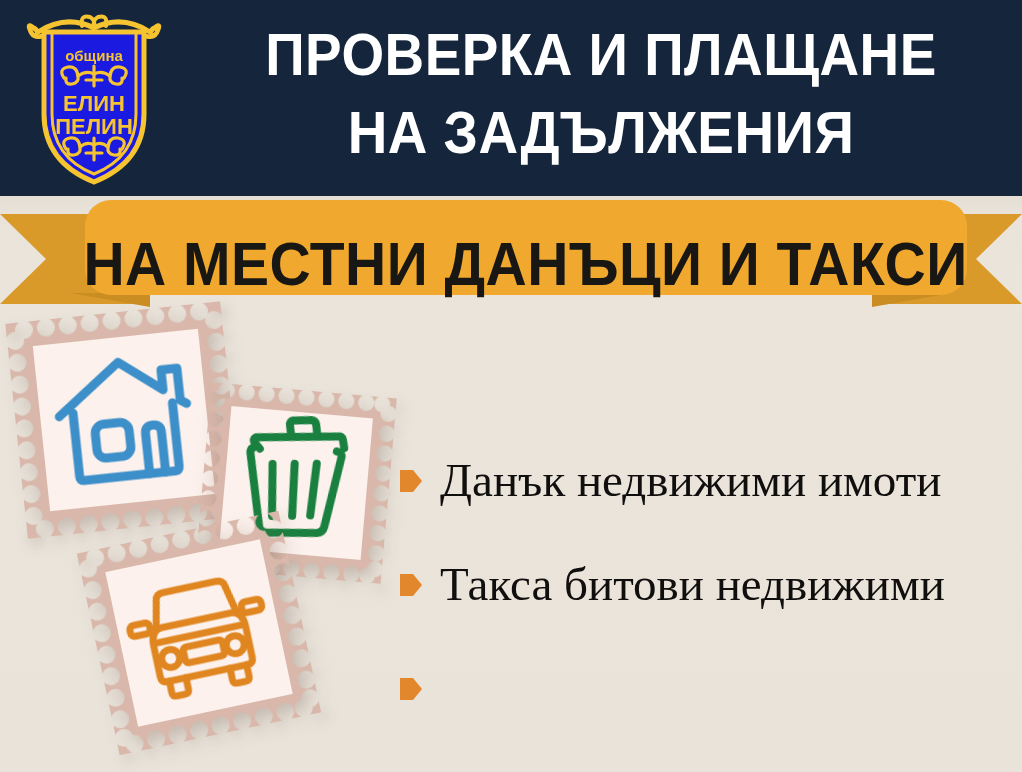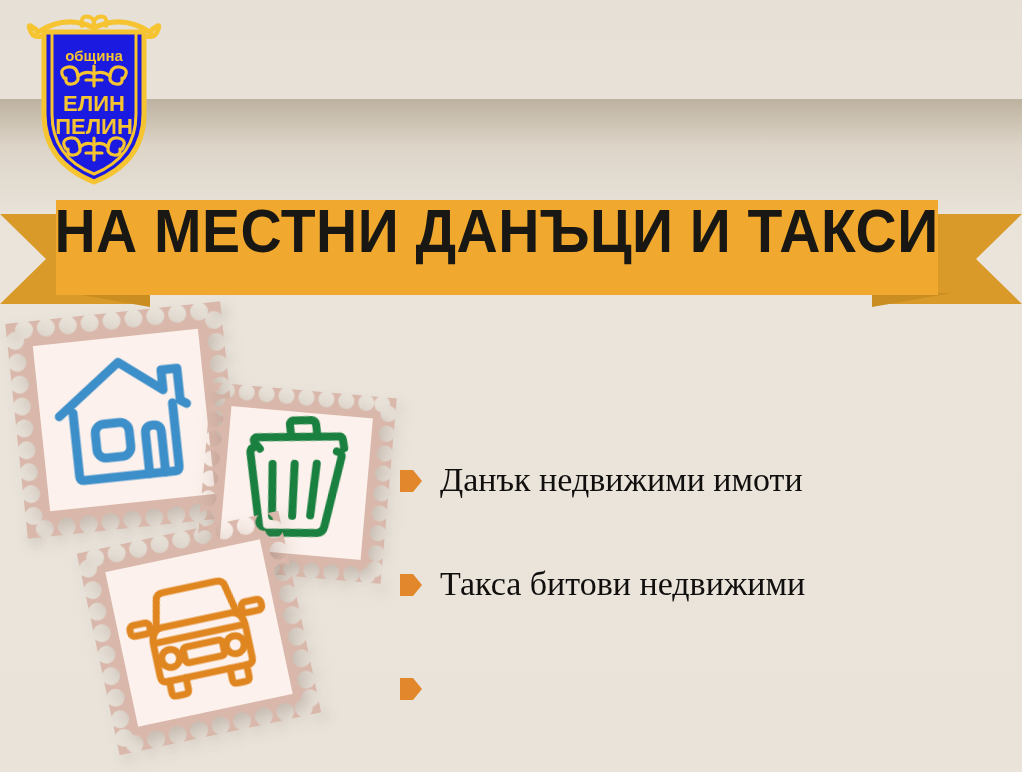--- a/index.html
+++ b/index.html
@@ -97,28 +97,29 @@
     position: absolute;
     right: 70px;
     top: 97px;
     width: 80px;
     height: 14px;
     background: #c98d22;
     clip-path: polygon(0 0, 80px 0, 0 14px, 0 0);
   }
   .ribbon-main {
     position: absolute;
-    left: 56px;
+    left: 85px;
     top: 4px;
     width: 882px;
     height: 95px;
     background: #f0a92e;
     display: flex;
-    align-items: flex-start;
+    align-items: flex-end;
     justify-content: center;
+    border-radius: 26px;
   }
   .ribbon-text {
     color: #191713;
     font-family: "Liberation Sans", sans-serif;
     font-weight: bold;
     font-size: 62px;
     line-height: 62px;
     letter-spacing: 0.5px;
     transform: scaleX(0.92);
     white-space: nowrap;
@@ -156,31 +157,37 @@
   }
   .bullet {
     flex: 0 0 auto;
     width: 22px;
     height: 26px;
     margin-right: 18px;
     margin-top: 2px;
   }
   .item-label {
     font-family: "Liberation Serif", serif;
-    font-size: 34px;
+    font-size: 47px;
     line-height: 52px;
     color: #100f0e;
     white-space: nowrap;
   }
 </style>
 </head>
 <body>
 
 <div id="poster">
 
+  <div class="header">
+    <div class="header-title">
+      <span>ПРОВЕРКА И ПЛАЩАНЕ</span>
+      <span class="line2">НА ЗАДЪЛЖЕНИЯ</span>
+    </div>
+  </div>
 
   <div class="emblem">
     <svg width="160" height="180" viewBox="0 0 160 180">
 
       <path d="M30 22 L30 104 Q30 152 80 172 Q130 152 130 104 L130 22 Z" fill="#1a1ae0" stroke="#f5c430" stroke-width="5"></path>
       <path d="M38 24 L38 104 Q38 147 80 164 Q122 147 122 104 L122 24" fill="none" stroke="#f5c430" stroke-width="3"></path>
 
       <path d="M24 22 Q52 4 80 18 Q108 4 136 22" fill="none" stroke="#f5c430" stroke-width="5" stroke-linecap="round"></path>
 
       <path d="M24 22 Q12 10 16 20 Q19 29 28 26" fill="none" stroke="#f5c430" stroke-width="4.5" stroke-linecap="round"></path>

